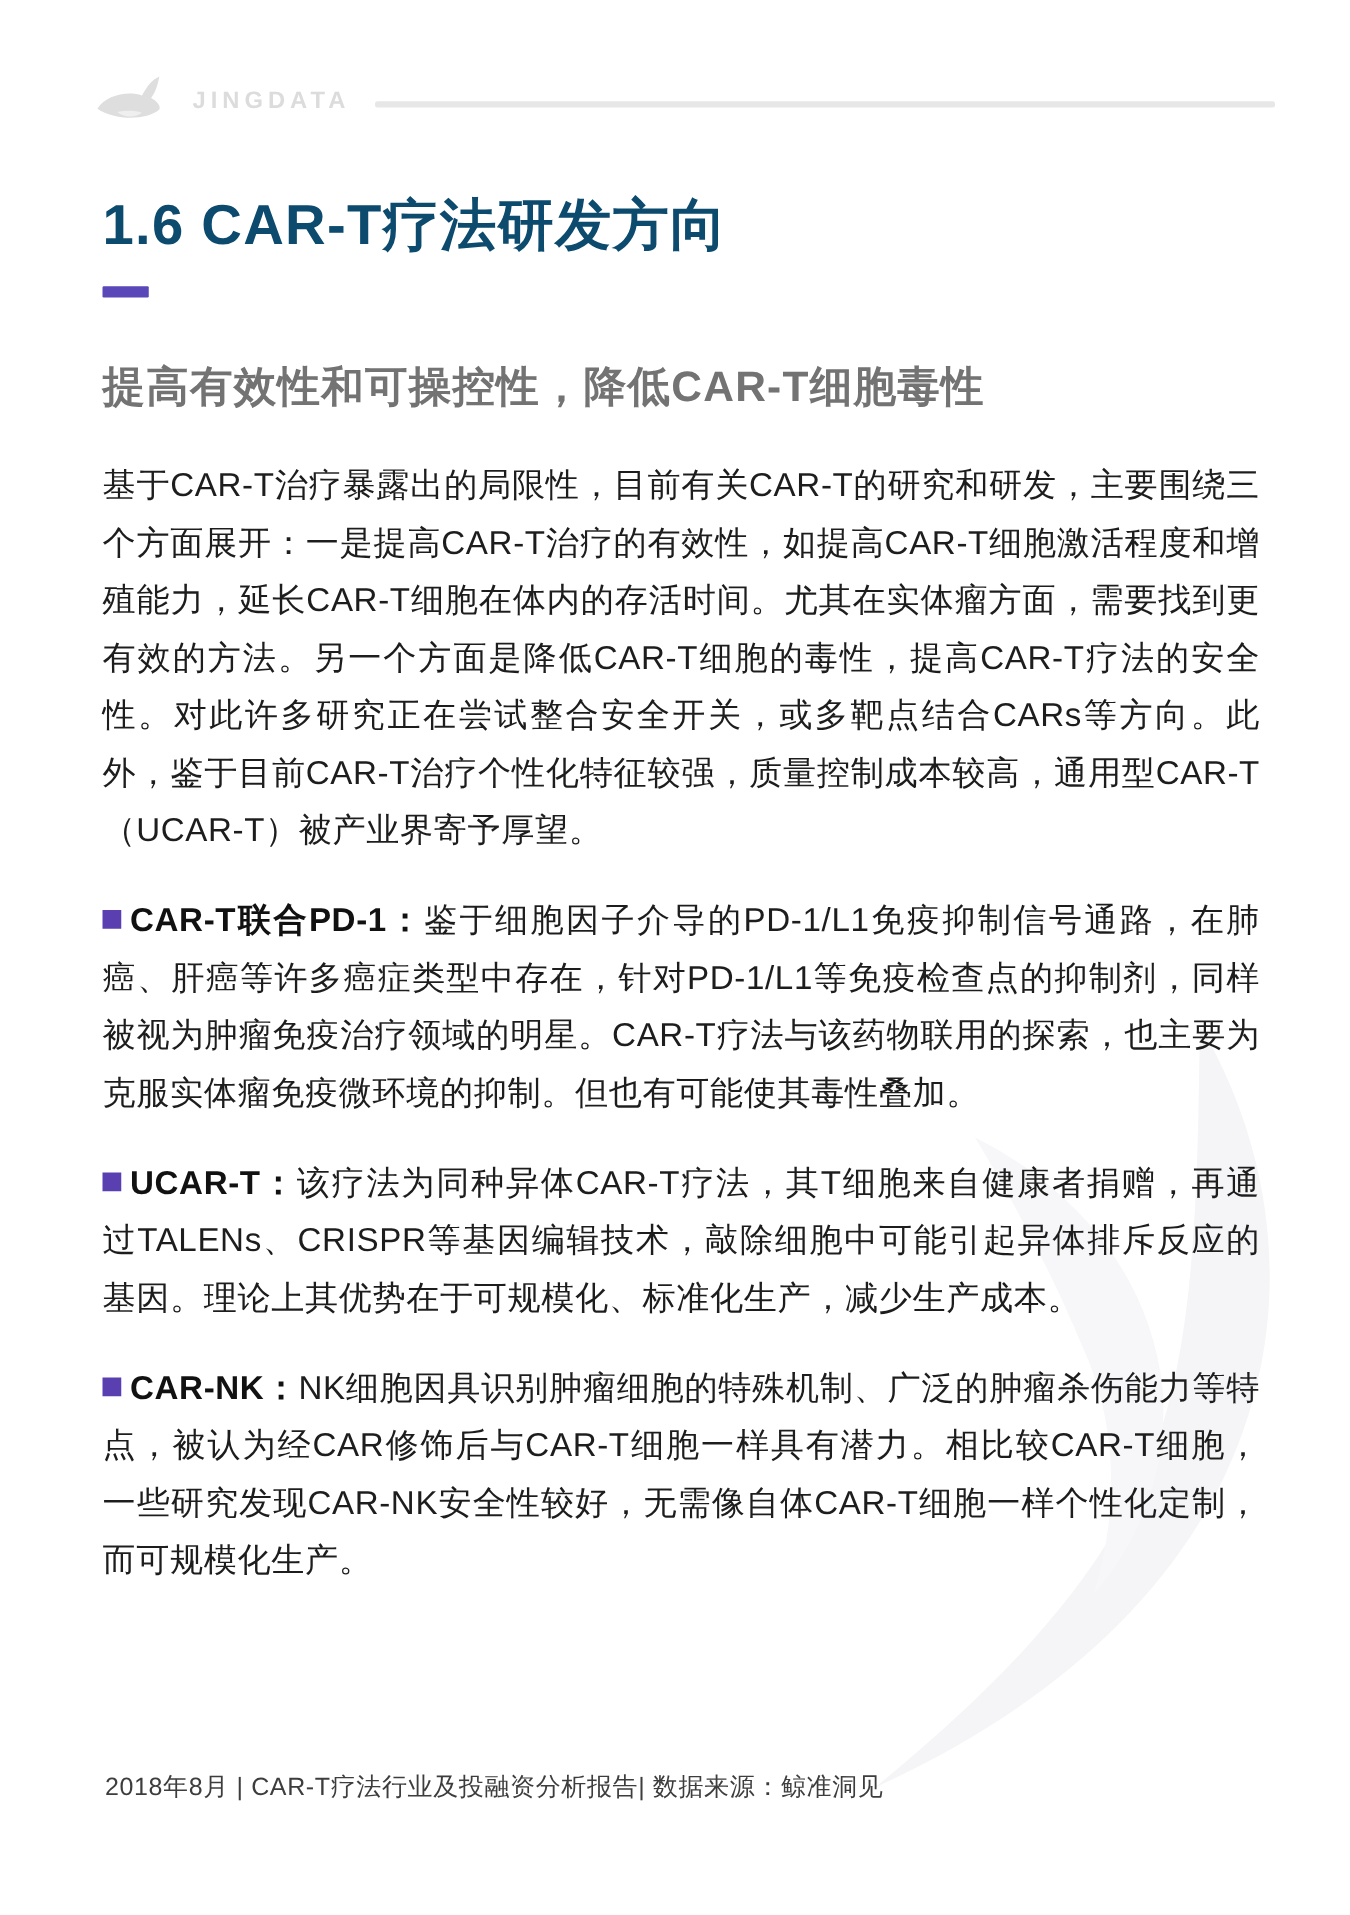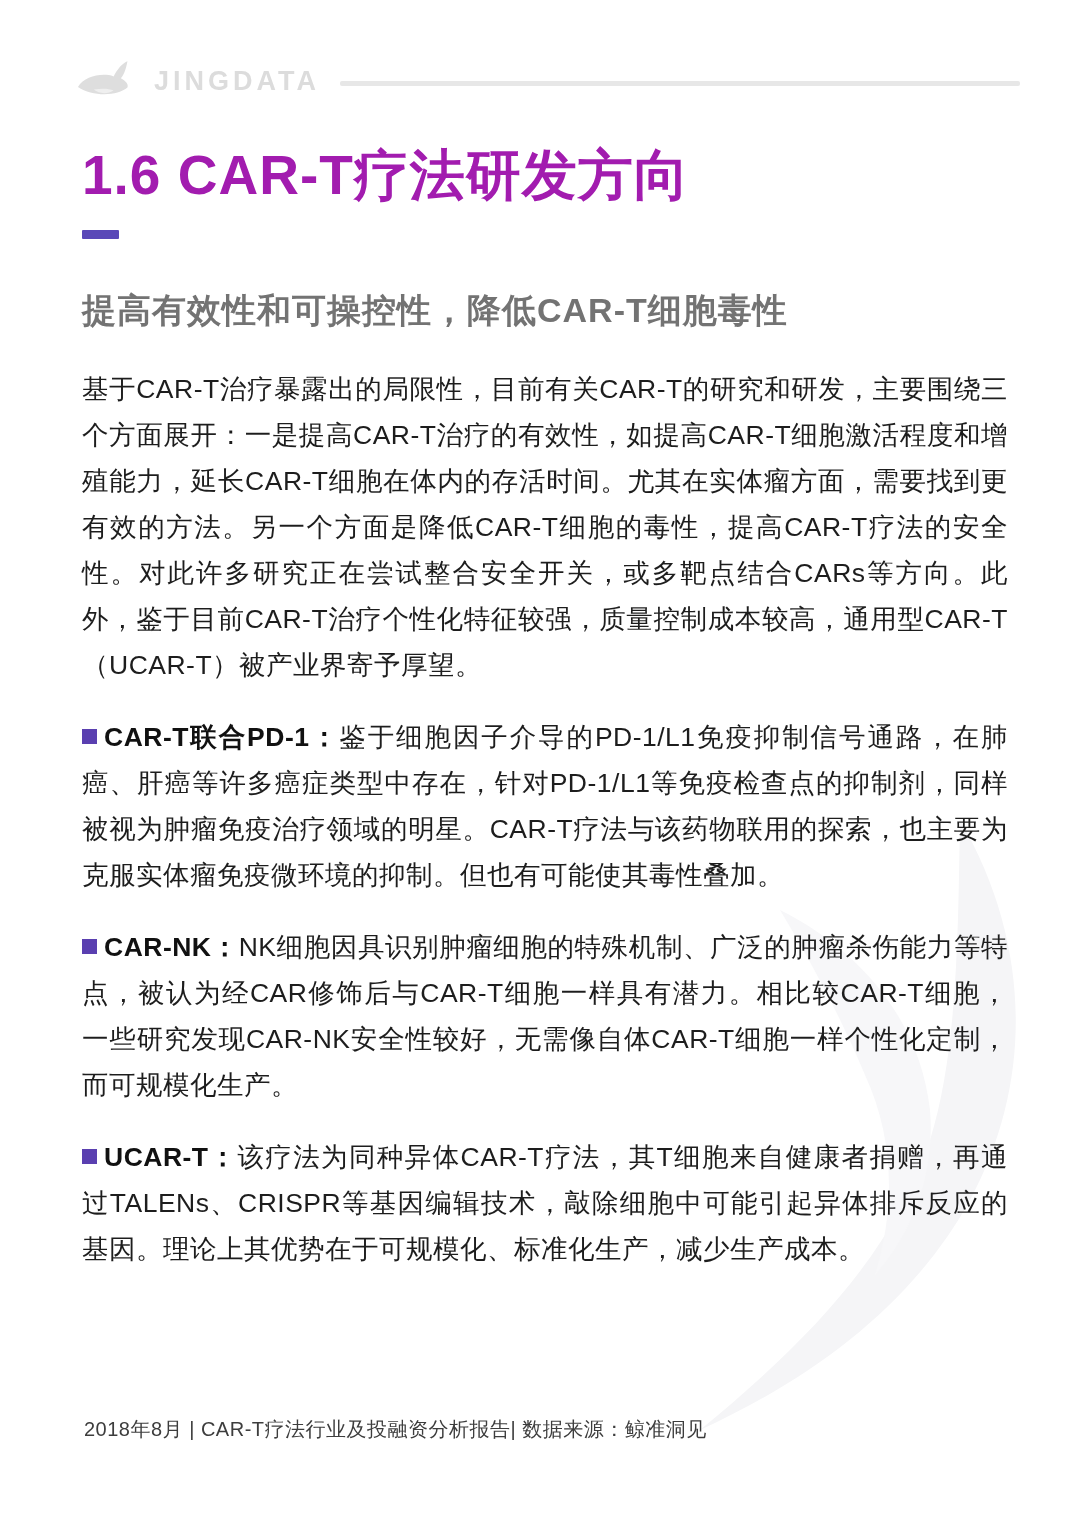--- a/index.html
+++ b/index.html
@@ -31,21 +31,21 @@
     position: relative;
     z-index: 1;
     display: flex;
     align-items: center;
     padding: 58px 60px 0 74px;
   }
   .logo-group { display: flex; align-items: center; }
   .logo-whale { width: 66px; height: 46px; }
   .logo-text {
     margin-left: 14px;
-    font-size: 27px;
+    font-size: 19px;
     font-weight: 700;
     letter-spacing: 4px;
     color: #dcdcdc;
   }
   .header-rule {
     flex: 1;
     height: 5px;
     background: #e7e7e7;
     margin-left: 20px;
     border-radius: 2px;
@@ -53,25 +53,25 @@
     margin-top: 4px;
   }
 
   
   .main {
     position: relative;
     z-index: 1;
     padding: 0 72px 0 82px;
   }
   .doc-title {
-    margin-top: 40px;
-    font-size: 55px;
+    margin-top: 50px;
+    font-size: 45px;
     line-height: 1.15;
     font-weight: 700;
-    color: #a21caf;
+    color: #0c4a6e;
     letter-spacing: 1px;
   }
   .accent-bar {
     width: 37px;
     height: 9px;
     background: #5a48b8;
     margin-top: 23px;
     border-radius: 1px;
   }
   .doc-headline {
@@ -142,21 +142,21 @@
 
     <div class="accent-bar"></div>
 
     <h2 class="doc-headline">提高有效性和可操控性，降低CAR-T细胞毒性</h2>
 
     <p class="body-text intro">基于CAR-T治疗暴露出的局限性，目前有关CAR-T的研究和研发，主要围绕三个方面展开：一是提高CAR-T治疗的有效性，如提高CAR-T细胞激活程度和增殖能力，延长CAR-T细胞在体内的存活时间。尤其在实体瘤方面，需要找到更有效的方法。另一个方面是降低CAR-T细胞的毒性，提高CAR-T疗法的安全性。对此许多研究正在尝试整合安全开关，或多靶点结合CARs等方向。此外，鉴于目前CAR-T治疗个性化特征较强，质量控制成本较高，通用型CAR-T（UCAR-T）被产业界寄予厚望。</p>
 
 
     <p class="body-text bullet-para"><span class="bullet-square"></span><span class="bullet-term">CAR-T联合PD-1：</span><span>鉴于细胞因子介导的PD-1/L1免疫抑制信号通路，在肺癌、肝癌等许多癌症类型中存在，针对PD-1/L1等免疫检查点的抑制剂，同样被视为肿瘤免疫治疗领域的明星。CAR-T疗法与该药物联用的探索，也主要为克服实体瘤免疫微环境的抑制。但也有可能使其毒性叠加。</span></p>
 
+    <p class="body-text bullet-para"><span class="bullet-square"></span><span class="bullet-term">UCAR-T：</span><span>该疗法为同种异体CAR-T疗法，其T细胞来自健康者捐赠，再通过TALENs、CRISPR等基因编辑技术，敲除细胞中可能引起异体排斥反应的基因。理论上其优势在于可规模化、标准化生产，减少生产成本。</span></p>
+
     <p class="body-text bullet-para"><span class="bullet-square"></span><span class="bullet-term">CAR-NK：</span><span>NK细胞因具识别肿瘤细胞的特殊机制、广泛的肿瘤杀伤能力等特点，被认为经CAR修饰后与CAR-T细胞一样具有潜力。相比较CAR-T细胞，一些研究发现CAR-NK安全性较好，无需像自体CAR-T细胞一样个性化定制，而可规模化生产。</span></p>
-
-    <p class="body-text bullet-para"><span class="bullet-square"></span><span class="bullet-term">UCAR-T：</span><span>该疗法为同种异体CAR-T疗法，其T细胞来自健康者捐赠，再通过TALENs、CRISPR等基因编辑技术，敲除细胞中可能引起异体排斥反应的基因。理论上其优势在于可规模化、标准化生产，减少生产成本。</span></p>
 
   </div>
 
   <div class="footer">2018年8月 | CAR-T疗法行业及投融资分析报告| 数据来源：鲸准洞见</div>
 
 </div>
 
 </body></html>

